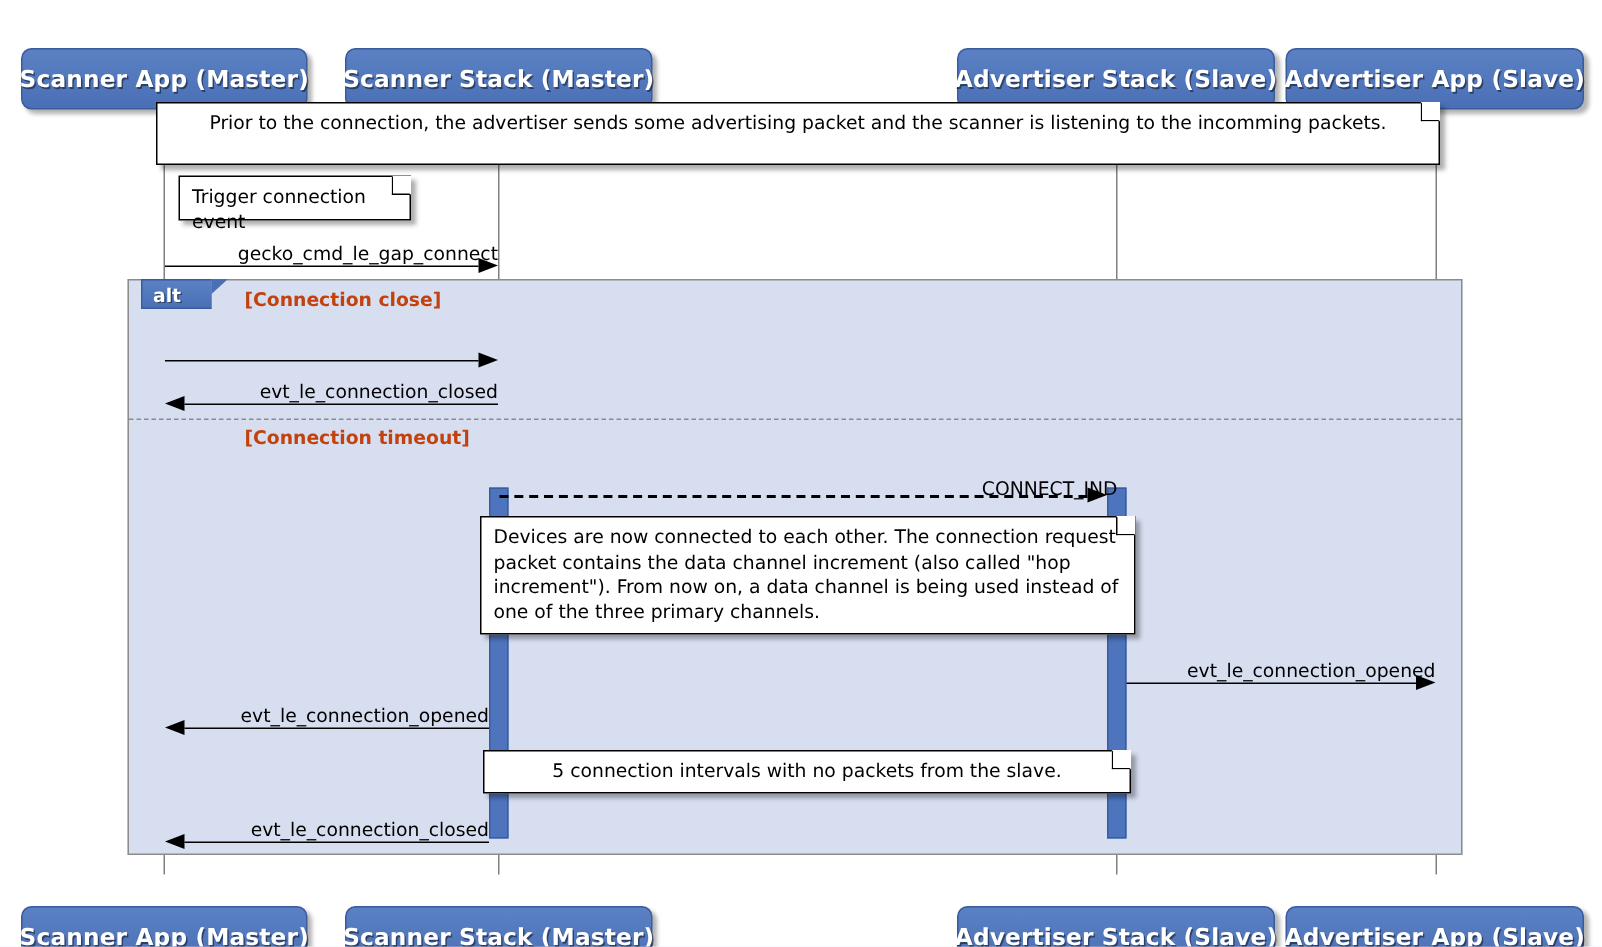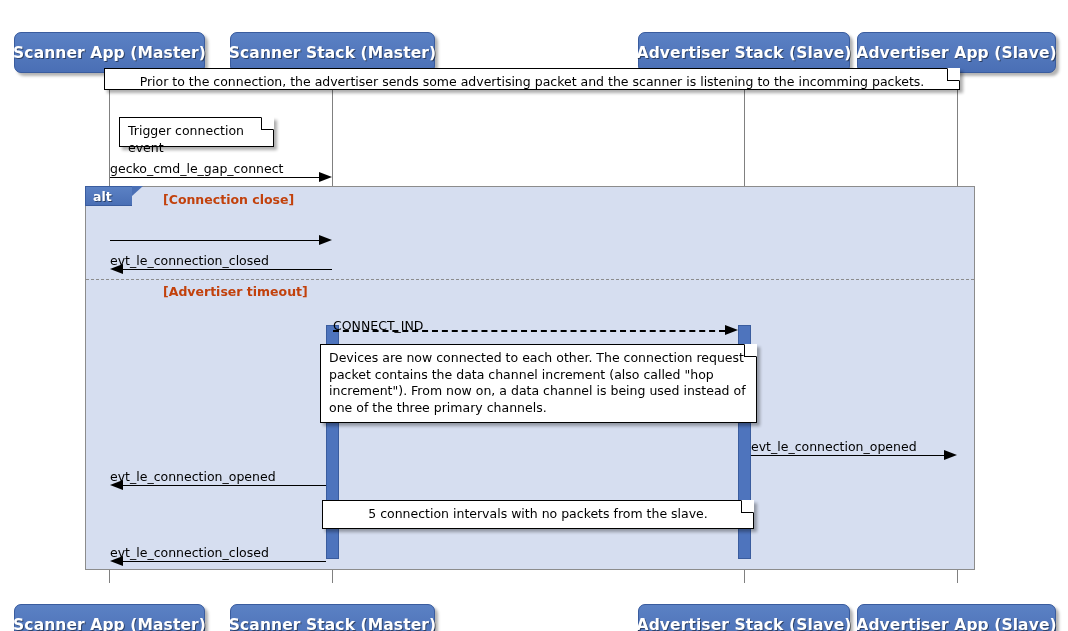--- a/index.html
+++ b/index.html
@@ -126,21 +126,21 @@
   .arrowhead.left {
     border-top: 5.5px solid transparent;
     border-bottom: 5.5px solid transparent;
     border-right: 13px solid #000000;
   }
   .msg-label {
     position: absolute;
     font-size: 12.5px;
     color: #000000;
     white-space: nowrap;
-    text-align: left;
+    text-align: right;
   }
 
   
   .note {
     position: absolute;
     box-sizing: border-box;
     background: #FFFFFF;
     border: 1px solid #000000;
     box-shadow: 3px 3px 3px rgba(0,0,0,0.32);
     font-size: 12.5px;
@@ -182,51 +182,51 @@
 
 <div id="diagram">
 
   <div class="lifeline" style="left:109px; top:58px; height:525px;"></div>
   <div class="lifeline" style="left:332px; top:58px; height:525px;"></div>
   <div class="lifeline" style="left:744px; top:58px; height:525px;"></div>
   <div class="lifeline" style="left:957px; top:58px; height:525px;"></div>
 
   <div class="alt-frame" style="left:85px; top:186px; width:890px; height:384px;"></div>
 
-  <div class="alt-tab" style="left:85px; top:186px; width:47px; height:20px;">
+  <div class="alt-tab" style="left:94px; top:186px; width:47px; height:20px;">
     <span>alt</span>
   </div>
 
   <div class="alt-guard" style="left:163px; top:192px;">
     <span>[Connection close]</span>
   </div>
 
   <div class="alt-divider" style="left:86px; top:279px; width:888px;"></div>
 
   <div class="alt-guard" style="left:163px; top:284px;">
-    <span>[Advertiser timeout]</span>
+    <span>[Connection timeout]</span>
   </div>
 
   <div class="activation" style="left:326px; top:325px; width:13px; height:234px;"></div>
   <div class="activation" style="left:738px; top:325px; width:13px; height:234px;"></div>
 
   <div class="participant" style="left:14px; top:16px; width:191px; height:41px;">
     <span>Scanner App (Master)</span>
   </div>
   <div class="participant" style="left:230px; top:16px; width:205px; height:41px;">
     <span>Scanner Stack (Master)</span>
   </div>
   <div class="participant" style="left:638px; top:16px; width:212px; height:41px;">
     <span>Advertiser Stack (Slave)</span>
   </div>
   <div class="participant" style="left:857px; top:16px; width:199px; height:41px;">
     <span>Advertiser App (Slave)</span>
   </div>
 
-  <div class="note centered" style="left:104px; top:68px; width:856px; height:22px;">
+  <div class="note centered" style="left:104px; top:68px; width:856px; height:42px;">
     <span class="fold-cover"></span>
     <span class="fold"></span>
     <span class="note-text">Prior to the connection, the advertiser sends some advertising packet and the scanner is listening to the incomming packets.</span>
   </div>
 
   <div class="note" style="left:119px; top:117px; width:155px; height:30px;">
     <span class="fold-cover"></span>
     <span class="fold"></span>
     <span class="note-text">Trigger connection event</span>
   </div>

